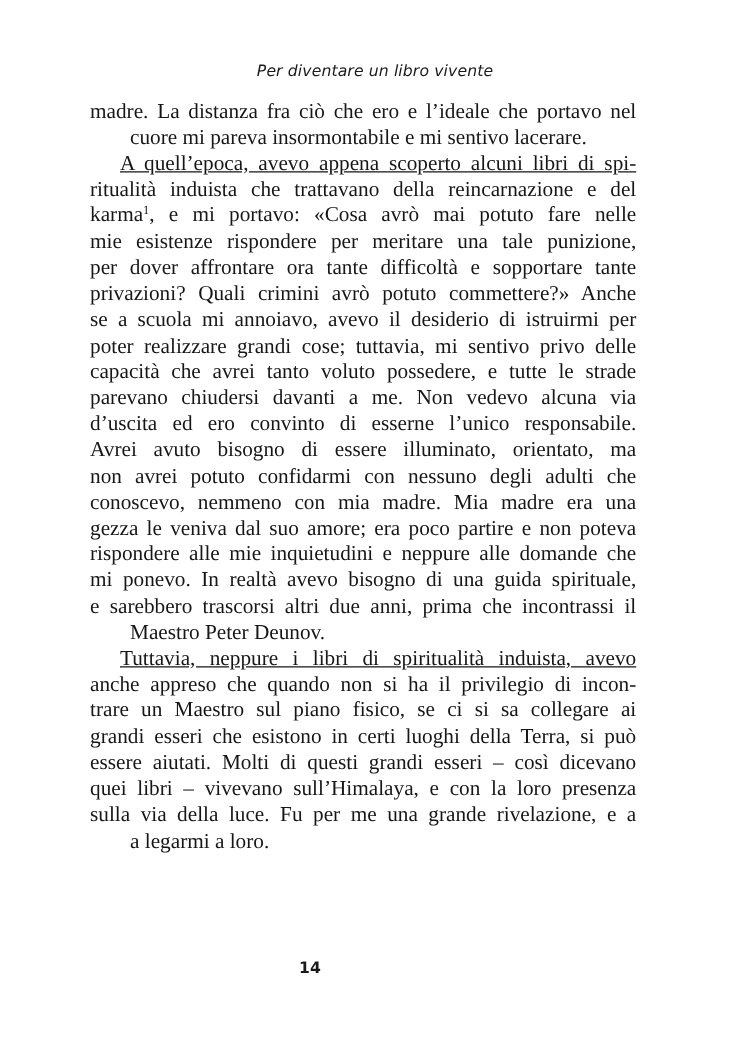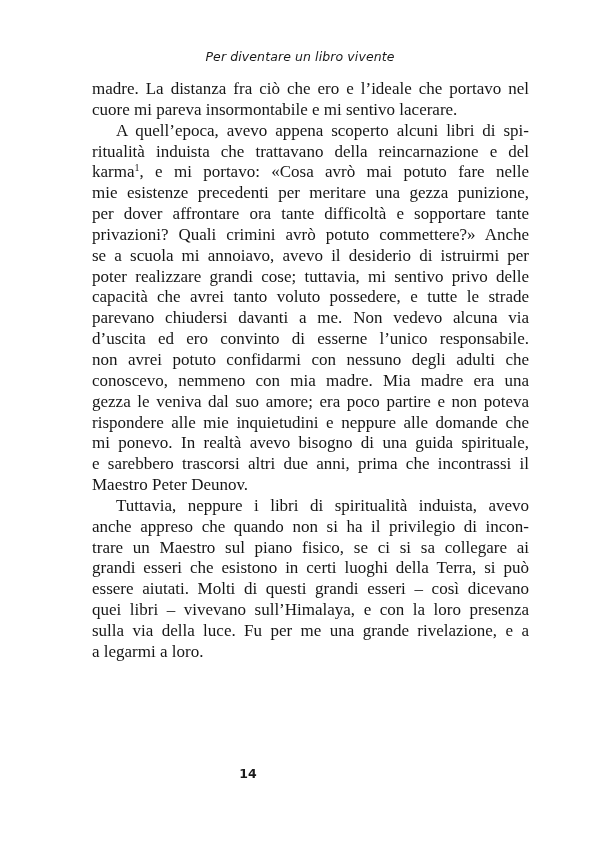--- a/index.html
+++ b/index.html
@@ -4,55 +4,56 @@
 <style>
   html, body { margin: 0; padding: 0; background: #ffffff; }
   body { width: 600px; height: 850px; position: relative; overflow: hidden; }
   .page { position: absolute; left: 0; top: 0; width: 600px; height: 850px; background: #fff; }
   .running-head {
     position: absolute; top: 49px; left: 0; width: 600px; text-align: center;
     font-family: "DejaVu Sans", sans-serif; font-style: italic; font-size: 12.5px;
     color: #1a1a1a; letter-spacing: 0.1px;
   }
   .body-text {
-    position: absolute; left: 92px; top: 79px; width: 437px;
+    position: absolute; left: 72px; top: 79px; width: 437px;
     font-family: "Liberation Serif", serif; font-size: 17px; color: #161616;
   }
   .line {
     display: block; height: 20.85px; line-height: 20.85px; white-space: nowrap;
     text-align: justify; text-align-last: justify;
   }
-  .line.last { text-align-last: left; }
-  .line.indent { padding-left: 24px; }
+  .line.last { text-align-last: left; margin-left: 32px; }
+  .line.indent { padding-left: 24px; text-decoration: underline; }
   sup.fn { font-size: 10px; vertical-align: 6px; line-height: 0; }
   .folio {
     position: absolute; top: 766px; left: 0; width: 496px; text-align: center;
     font-family: "DejaVu Sans", sans-serif; font-weight: bold; font-size: 12.5px; color: #1a1a1a;
   }
 </style>
 </head>
 <body>
 
 <div class="page">
   <div class="running-head">Per diventare un libro vivente</div>
 
   <div class="body-text">
     <span class="line">madre. La distanza fra ciò che ero e l’ideale che portavo nel</span>
     <span class="line last">cuore mi pareva insormontabile e mi sentivo lacerare.</span>
     <span class="line indent">A quell’epoca, avevo appena scoperto alcuni libri di spi-</span>
     <span class="line">ritualità induista che trattavano della reincarnazione e del</span>
     <span class="line"><span>karma</span><sup class="fn">1</sup><span>, e mi portavo: «Cosa avrò mai potuto fare nelle</span></span>
-    <span class="line">mie esistenze precedenti per meritare una gezza punizione,</span>
+    <span class="line">mie esistenze rispondere per meritare una tale punizione,</span>
     <span class="line">per dover affrontare ora tante difficoltà e sopportare tante</span>
     <span class="line">privazioni? Quali crimini avrò potuto commettere?» Anche</span>
     <span class="line">se a scuola mi annoiavo, avevo il desiderio di istruirmi per</span>
     <span class="line">poter realizzare grandi cose; tuttavia, mi sentivo privo delle</span>
     <span class="line">capacità che avrei tanto voluto possedere, e tutte le strade</span>
     <span class="line">parevano chiudersi davanti a me. Non vedevo alcuna via</span>
     <span class="line">d’uscita ed ero convinto di esserne l’unico responsabile.</span>
+    <span class="line">Avrei avuto bisogno di essere illuminato, orientato, ma</span>
     <span class="line">non avrei potuto confidarmi con nessuno degli adulti che</span>
     <span class="line">conoscevo,  nemmeno con mia madre. Mia madre era una</span>
     <span class="line">gezza le veniva dal suo amore; era poco partire  e non poteva</span>
     <span class="line">rispondere alle mie inquietudini e neppure alle domande che</span>
     <span class="line">mi ponevo. In realtà avevo bisogno di una guida spirituale,</span>
     <span class="line">e sarebbero trascorsi altri due anni, prima che incontrassi il</span>
     <span class="line last">Maestro Peter Deunov.</span>
     <span class="line indent">Tuttavia, neppure i libri di spiritualità induista, avevo</span>
     <span class="line">anche appreso che quando non si ha il privilegio di incon-</span>
     <span class="line">trare un Maestro sul piano fisico, se ci si sa collegare ai</span>

